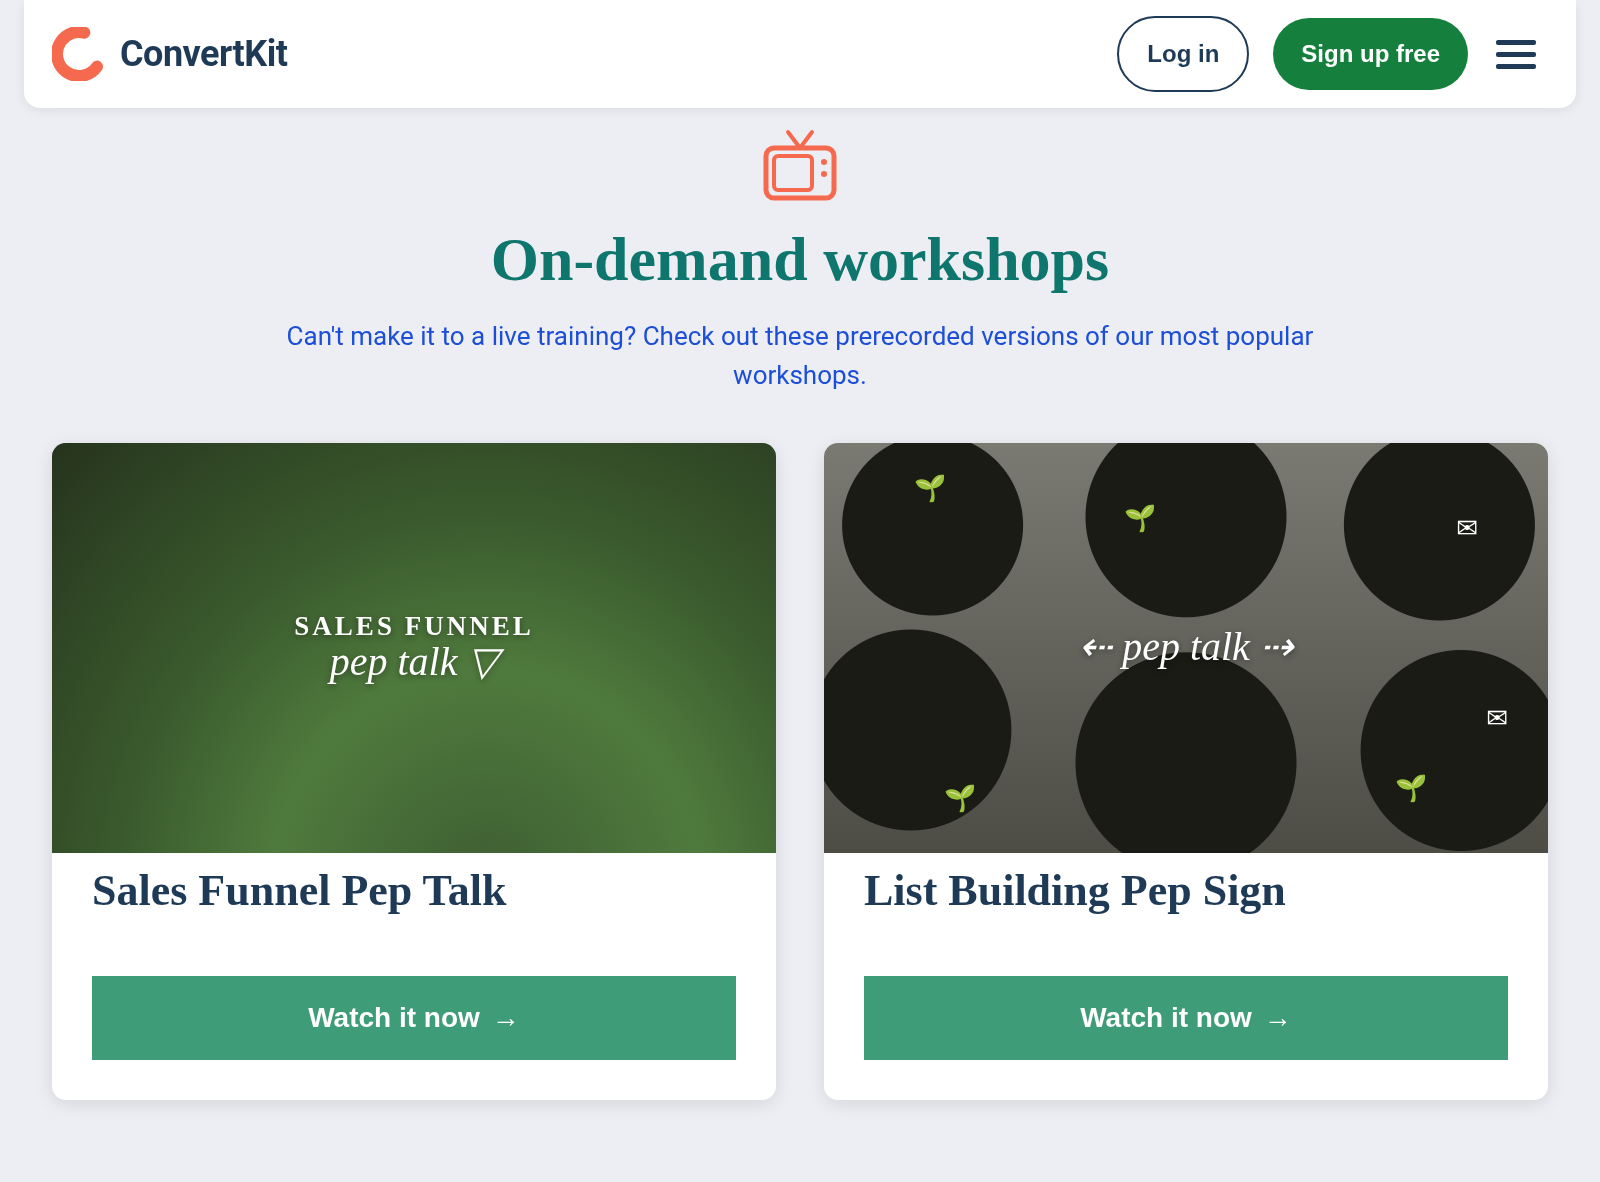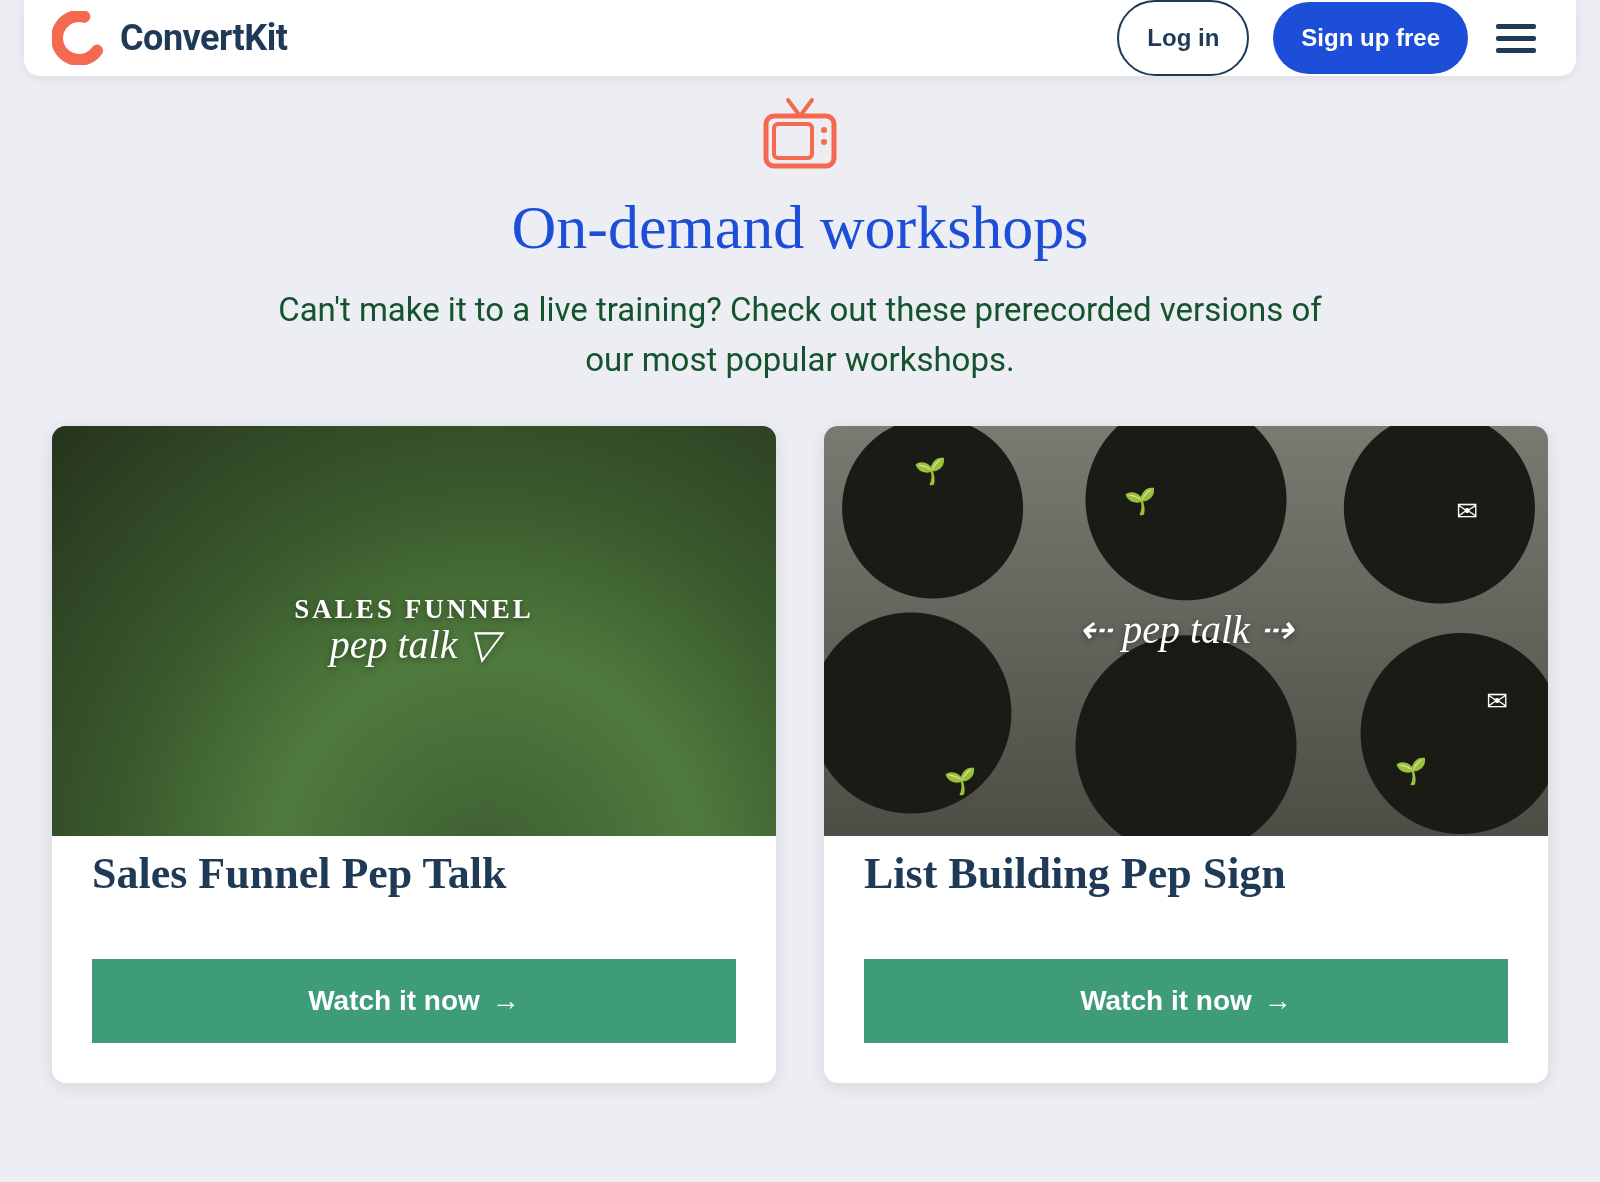--- a/index.html
+++ b/index.html
@@ -8,21 +8,21 @@
     background: #eceef3;
     width: 1600px;
     height: 1182px;
     overflow: hidden;
   }
   .navbar {
     background: #fff;
     margin: 0 24px;
     border-radius: 0 0 16px 16px;
     box-shadow: 0 2px 12px rgba(0,0,0,0.08);
-    height: 76px;
+    height: 108px;
     display: flex;
     align-items: center;
     justify-content: space-between;
     padding: 0 36px 0 28px;
   }
   .brand {
     display: flex;
     align-items: center;
     gap: 14px;
   }
@@ -44,21 +44,21 @@
     border-radius: 999px;
     cursor: pointer;
     border: none;
   }
   .btn-outline {
     background: #fff;
     color: #1f3a57;
     border: 2px solid #1f3a57;
   }
   .btn-primary {
-    background: #1d4ed8;
+    background: #15803d;
     color: #fff;
   }
   .hamburger {
     display: flex;
     flex-direction: column;
     gap: 7px;
     cursor: pointer;
     padding: 4px;
   }
   .hamburger span {
@@ -68,30 +68,30 @@
     border-radius: 2px;
   }
   .hero {
     text-align: center;
     padding: 20px 60px 40px;
   }
   .tv-icon { margin: 0 auto 18px; display: block; }
   .hero-title {
     font-family: Georgia, "Times New Roman", serif;
     font-size: 62px;
-    font-weight: 400;
+    font-weight: 700;
+    color: #0f766e;
+    margin-bottom: 22px;
+  }
+  .hero-sub {
+    font-size: 26px;
     color: #1d4ed8;
-    margin-bottom: 22px;
-  }
-  .hero-sub {
-    font-size: 33px;
-    color: #14532d;
     line-height: 1.5;
     max-width: 1100px;
-    margin: 2px auto;
+    margin: 8px auto;
   }
   .cards {
     display: flex;
     gap: 48px;
     padding: 0 52px;
   }
   .card {
     flex: 1;
     background: #fff;
     border-radius: 14px;

